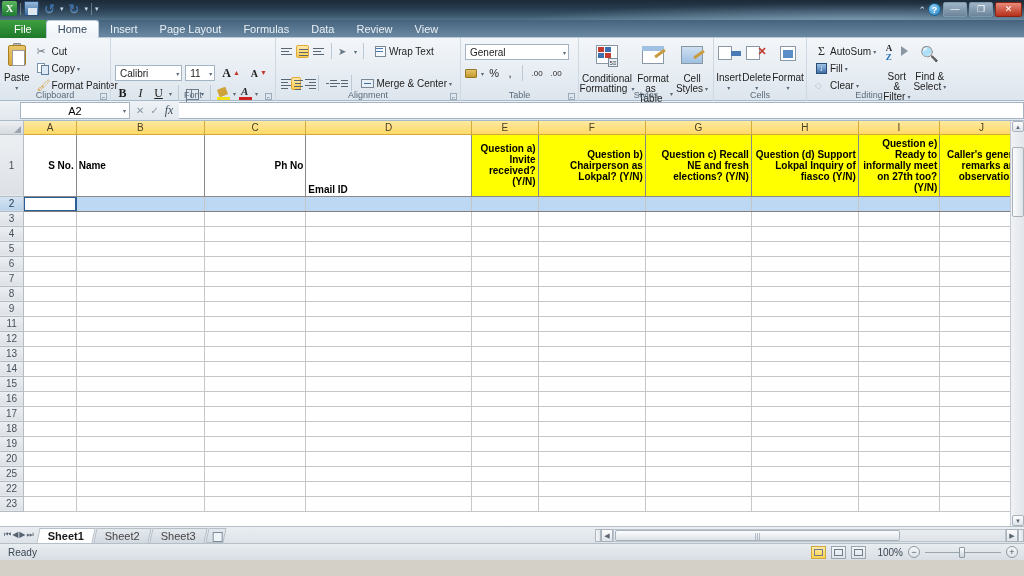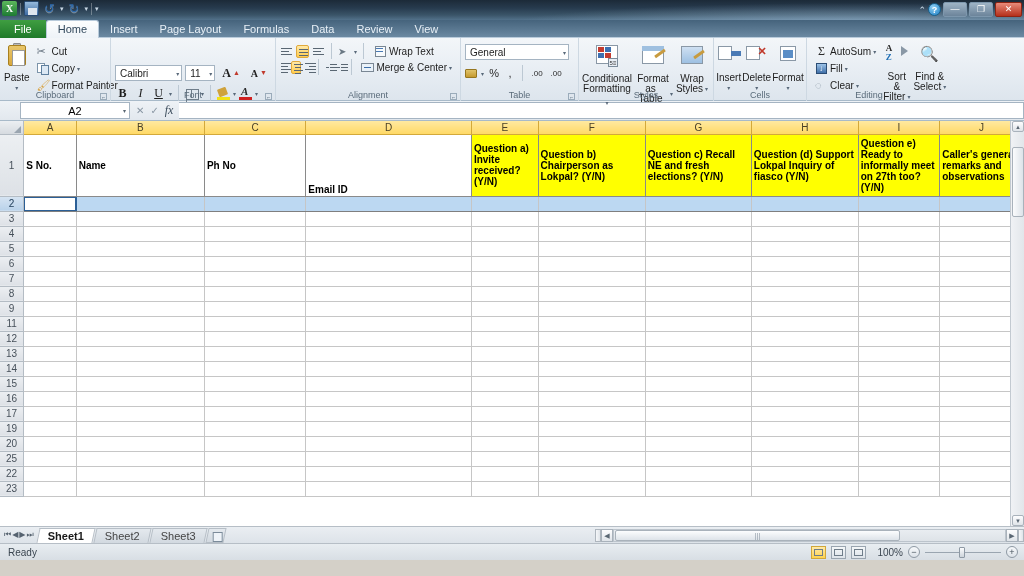--- a/index.html
+++ b/index.html
@@ -193,21 +193,21 @@
     border-right:1px solid #c6c6c6;border-bottom:1px solid #c6c6c6;
     height:15px;font-size:11px;padding:0 2px;overflow:hidden;white-space:nowrap;
   }
   td.hcell{
     height:62px;vertical-align:middle;white-space:normal;line-height:11px;
     font-weight:bold;font-size:10px;padding:1px 2px;
     border-right:1px solid #8a8a8a;border-bottom:1px solid #8a8a8a;
   }
   td.hcell.q{background:#ffff00;text-align:center;}
   td.hcell.plain{background:#ffffff;}
-  td.hcell.ctr{text-align:left;}
+  td.hcell.ctr{text-align:right;}
   td.hcell.left{text-align:left;}
   td.hcell.bot{vertical-align:bottom;text-align:left;}
   tr.selrow td.cell{background:#bcd8f2;}
   tr.selrow td.cell.active{
     background:#ffffff;
     box-shadow: inset 0 0 0 1px #2b5f96;
     border-right:1px solid #2b5f96;
   }
   tr.selrow td.cell{border-top:1px solid #7f7f7f;border-bottom:1px solid #7f7f7f;}
 
@@ -378,21 +378,21 @@
         <span class="caret-s">▾</span>
         <div class="fsep"></div>
         <div class="btn">
           <span class="ic-wrap">
               <i class="bx"></i>
               <i class="ar"></i>
             </span>
           <span>Wrap Text</span>
         </div>
       </div>
-      <div class="grow" style="margin-top:0;">
+      <div class="grow" style="margin-top:16px;">
         <div class="ic-align">
             <i style="top:2px;width:11px;"></i>
             <i style="top:5px;width:7px;"></i>
             <i style="top:8px;width:11px;"></i>
             <i style="top:11px;width:7px;"></i>
           </div>
         <div class="ic-align sel">
             <i style="top:2px;width:9px;left:2px;"></i>
             <i style="top:5px;width:6px;left:3px;"></i>
             <i style="top:8px;width:9px;left:2px;"></i>
@@ -458,21 +458,21 @@
         <div class="bigbtn" style="width:48px;">
           <div class="ic-cf">
             <div class="g"></div>
             <div class="r" style="left:4px;top:3px;width:6px;height:5px;"></div>
             <div class="bl" style="left:11px;top:3px;width:6px;height:5px;"></div>
             <div class="bl" style="left:4px;top:9px;width:6px;height:5px;"></div>
             <div class="r" style="left:11px;top:9px;width:6px;height:5px;"></div>
             <div class="badge">5≡</div>
           </div>
           <div class="lbl">Conditional</div>
-          <div style="display:flex;align-items:center;gap:4px;flex-direction:column;">
+          <div style="display:flex;align-items:center;gap:4px;">
             <span>Formatting</span>
             <span class="caret-s">▾</span>
           </div>
         </div>
         <div class="bigbtn" style="width:40px;">
           <div class="ic-fat">
               <div class="g"></div>
               <div class="hd"></div>
               <div class="pen"></div>
             </div>
@@ -480,21 +480,21 @@
           <div style="display:flex;align-items:center;gap:2px;">
             <span>as Table</span>
             <span class="caret-s">▾</span>
           </div>
         </div>
         <div class="bigbtn" style="width:34px;">
           <div class="ic-cs">
               <div class="g"></div>
               <div class="pen"></div>
             </div>
-          <div class="lbl">Wrap</div>
+          <div class="lbl">Cell</div>
           <div style="display:flex;align-items:center;gap:2px;">
             <span>Styles</span>
             <span class="caret-s">▾</span>
           </div>
         </div>
       </div>
       <div class="group-label">Styles</div>
     </div>
 
     <div class="group" style="width:93px;">
@@ -808,20 +808,33 @@
             <td class="cell"></td>
             <td class="cell"></td>
             <td class="cell"></td>
             <td class="cell"></td>
             <td class="cell"></td>
             <td class="cell"></td>
             <td class="cell"></td>
             <td class="cell"></td>
           </tr>
           <tr>
+            <td class="rowhdr">18</td>
+            <td class="cell"></td>
+            <td class="cell"></td>
+            <td class="cell"></td>
+            <td class="cell"></td>
+            <td class="cell"></td>
+            <td class="cell"></td>
+            <td class="cell"></td>
+            <td class="cell"></td>
+            <td class="cell"></td>
+            <td class="cell"></td>
+          </tr>
+          <tr>
             <td class="rowhdr">19</td>
             <td class="cell"></td>
             <td class="cell"></td>
             <td class="cell"></td>
             <td class="cell"></td>
             <td class="cell"></td>
             <td class="cell"></td>
             <td class="cell"></td>
             <td class="cell"></td>
             <td class="cell"></td>

